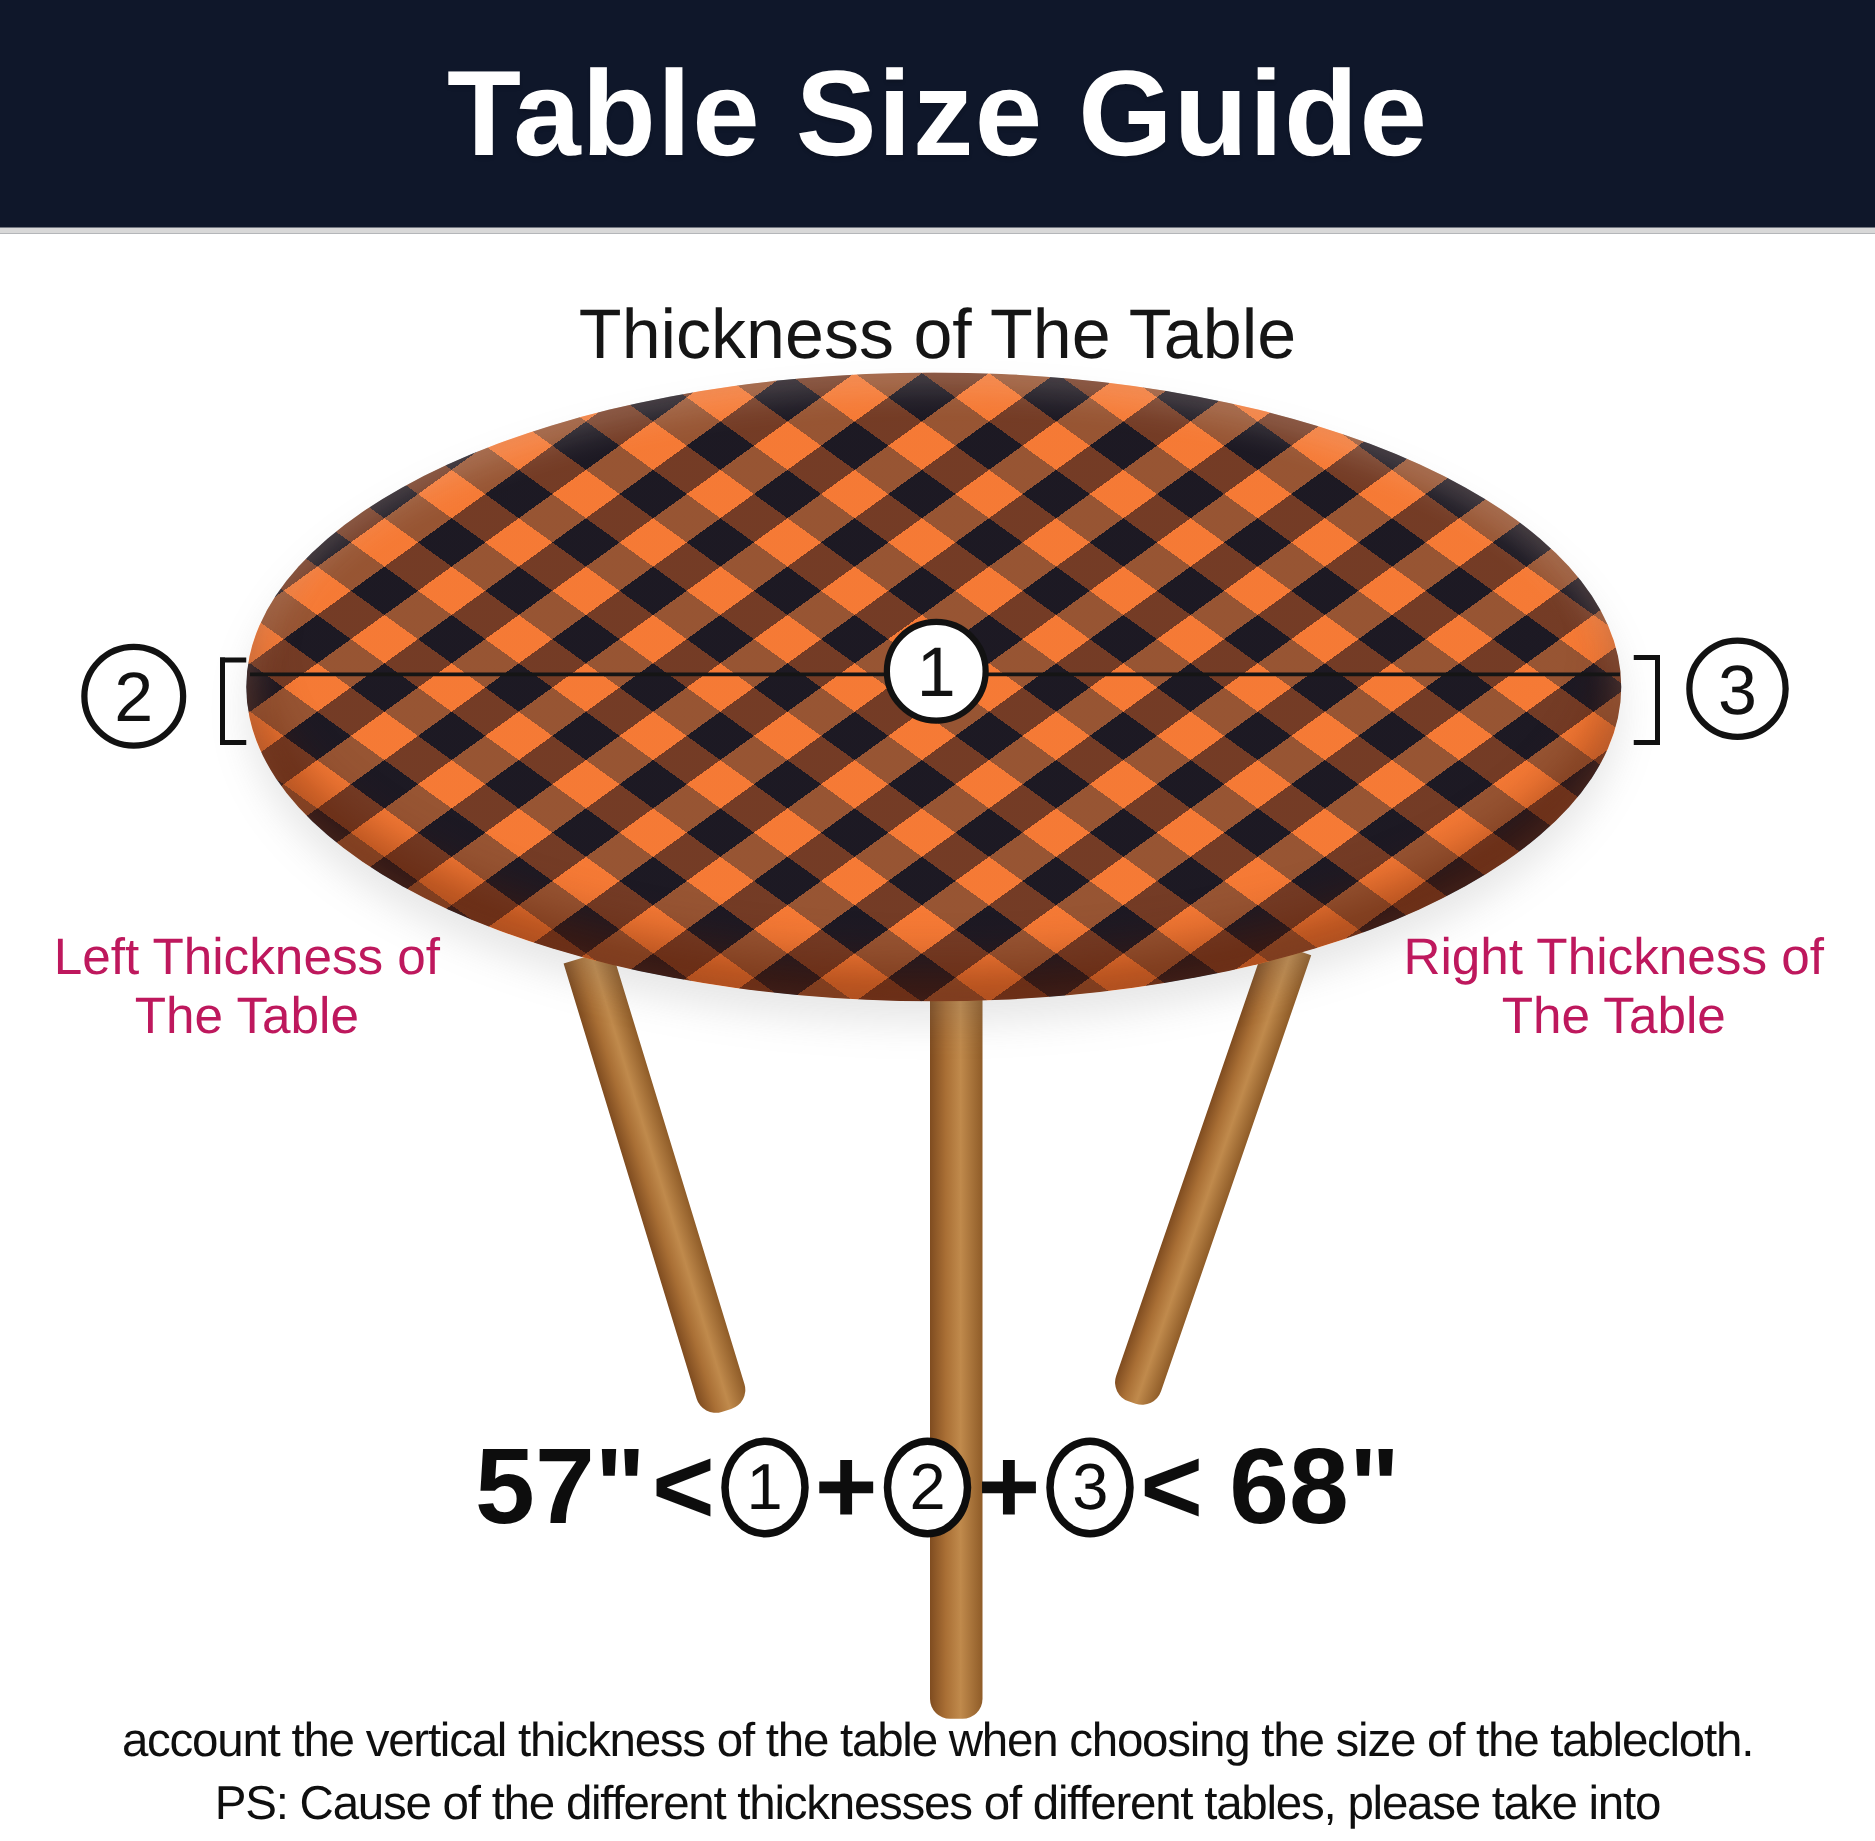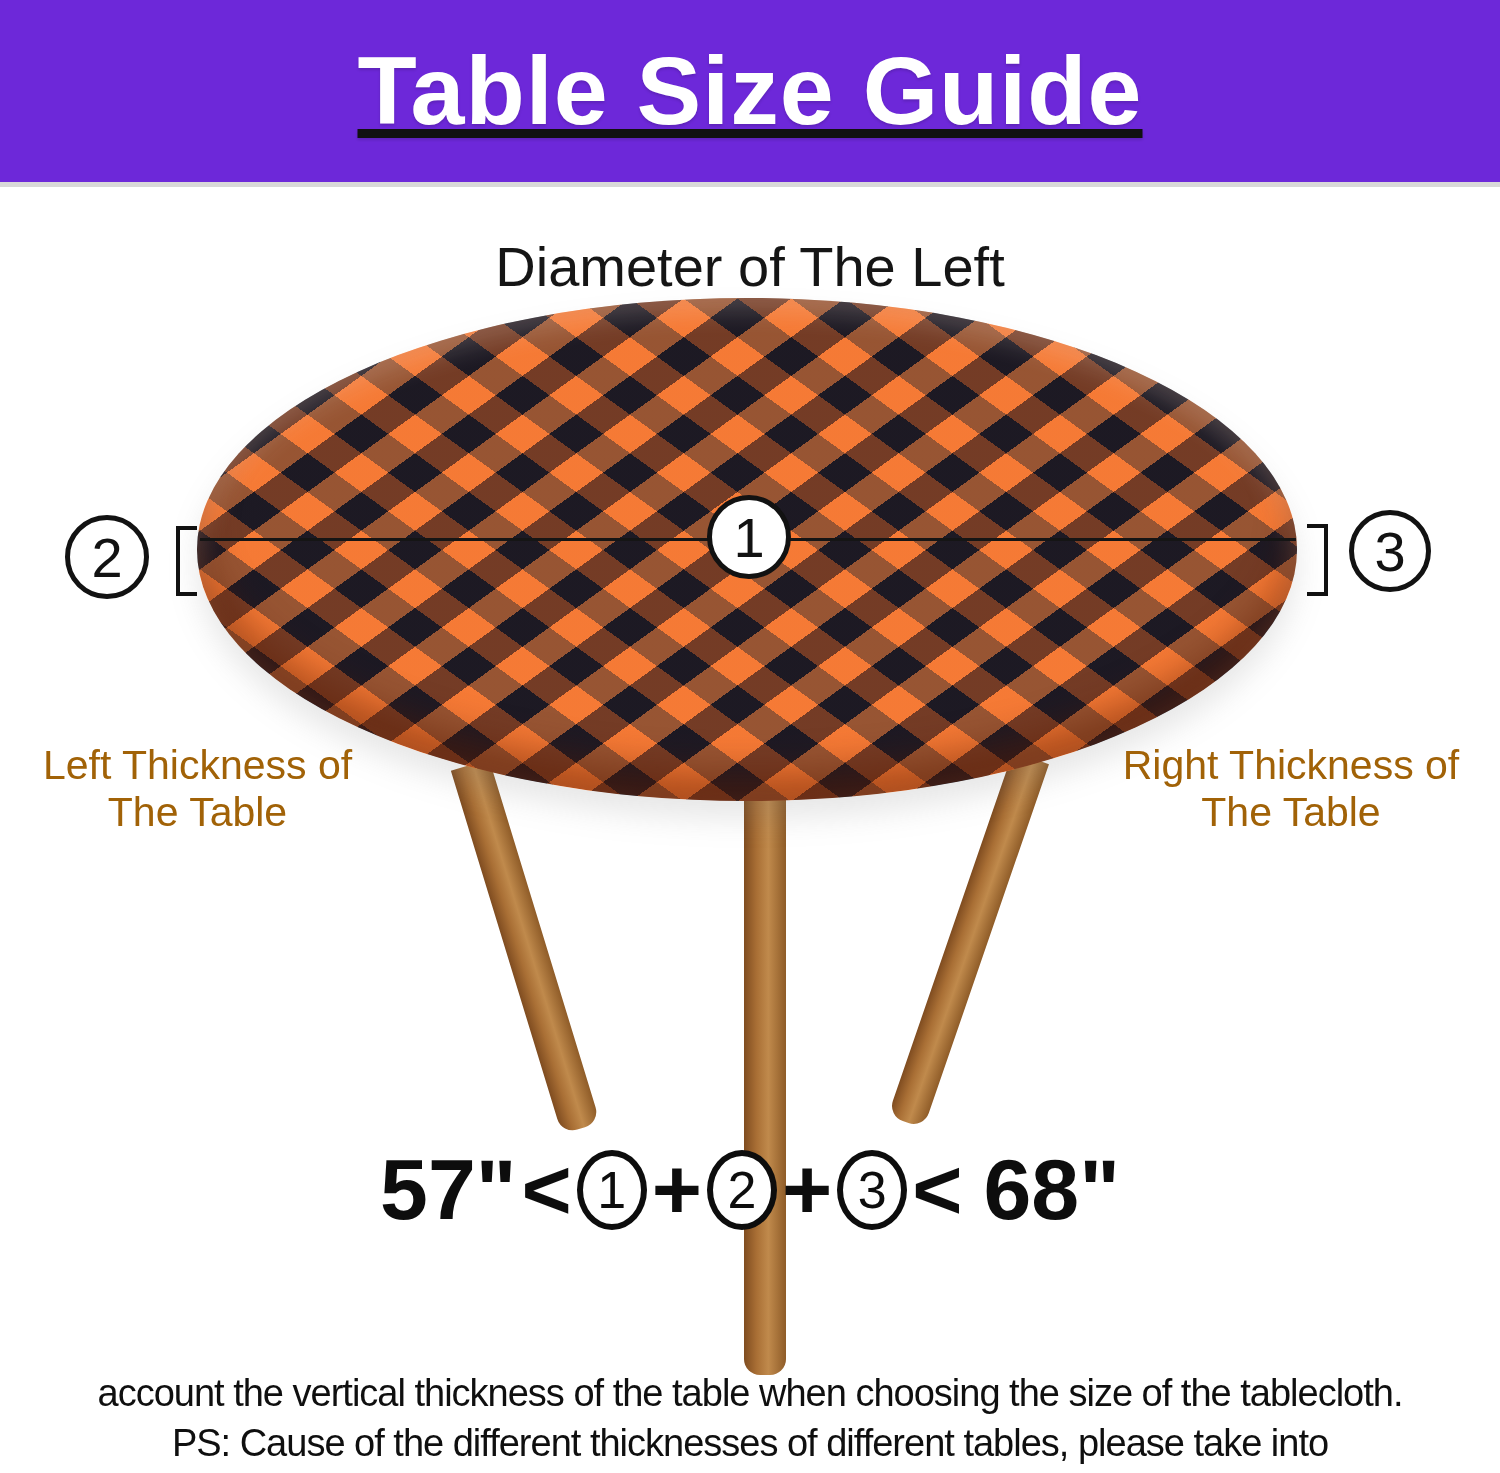--- a/index.html
+++ b/index.html
@@ -12,23 +12,23 @@
     overflow: hidden;
     font-family: "Liberation Sans", sans-serif;
     color: #111;
   }
 
   
   .banner {
     position: absolute;
     left: 0; top: 0;
     width: 1500px; height: 182px;
-    background: #6d28d9;
+    background: #0f172a;
     border-bottom: 5px solid #d8d8d8;
-    display: flex; align-items: center; justify-content: center; text-decoration: underline;
+    display: flex; align-items: center; justify-content: center;
   }
   .banner-title {
     font-size: 97px;
     font-weight: bold;
     color: #ffffff;
     letter-spacing: 1px;
     text-shadow: 0 2px 3px rgba(0,0,0,0.15);
   }
 
   
@@ -126,21 +126,21 @@
     border-bottom: 4px solid #111;
   }
 
   
   .side-label {
     position: absolute;
     z-index: 3;
     text-align: center;
     font-size: 41px;
     line-height: 47px;
-    color: #a16207;
+    color: #be185d;
   }
   .label-left  { left: 10px;   top: 742px; width: 375px; }
   .label-right { left: 1096px; top: 742px; width: 390px; }
 
   
   .formula {
     position: absolute;
     left: 0; top: 1140px;
     width: 100%;
     display: flex; align-items: center; justify-content: center;
@@ -180,21 +180,21 @@
 </style>
 </head>
 <body>
 
 <div id="page">
 
   <div class="banner">
     <div class="banner-title">Table Size Guide</div>
   </div>
 
-  <div class="diameter-label">Diameter of The Left</div>
+  <div class="diameter-label">Thickness of The Table</div>
 
   <div class="leg leg-left"></div>
   <div class="leg leg-center"></div>
   <div class="leg leg-right"></div>
 
   <div class="tablecloth">
     <div class="plaid"></div>
   </div>
 
   <div class="dia-line"></div>

